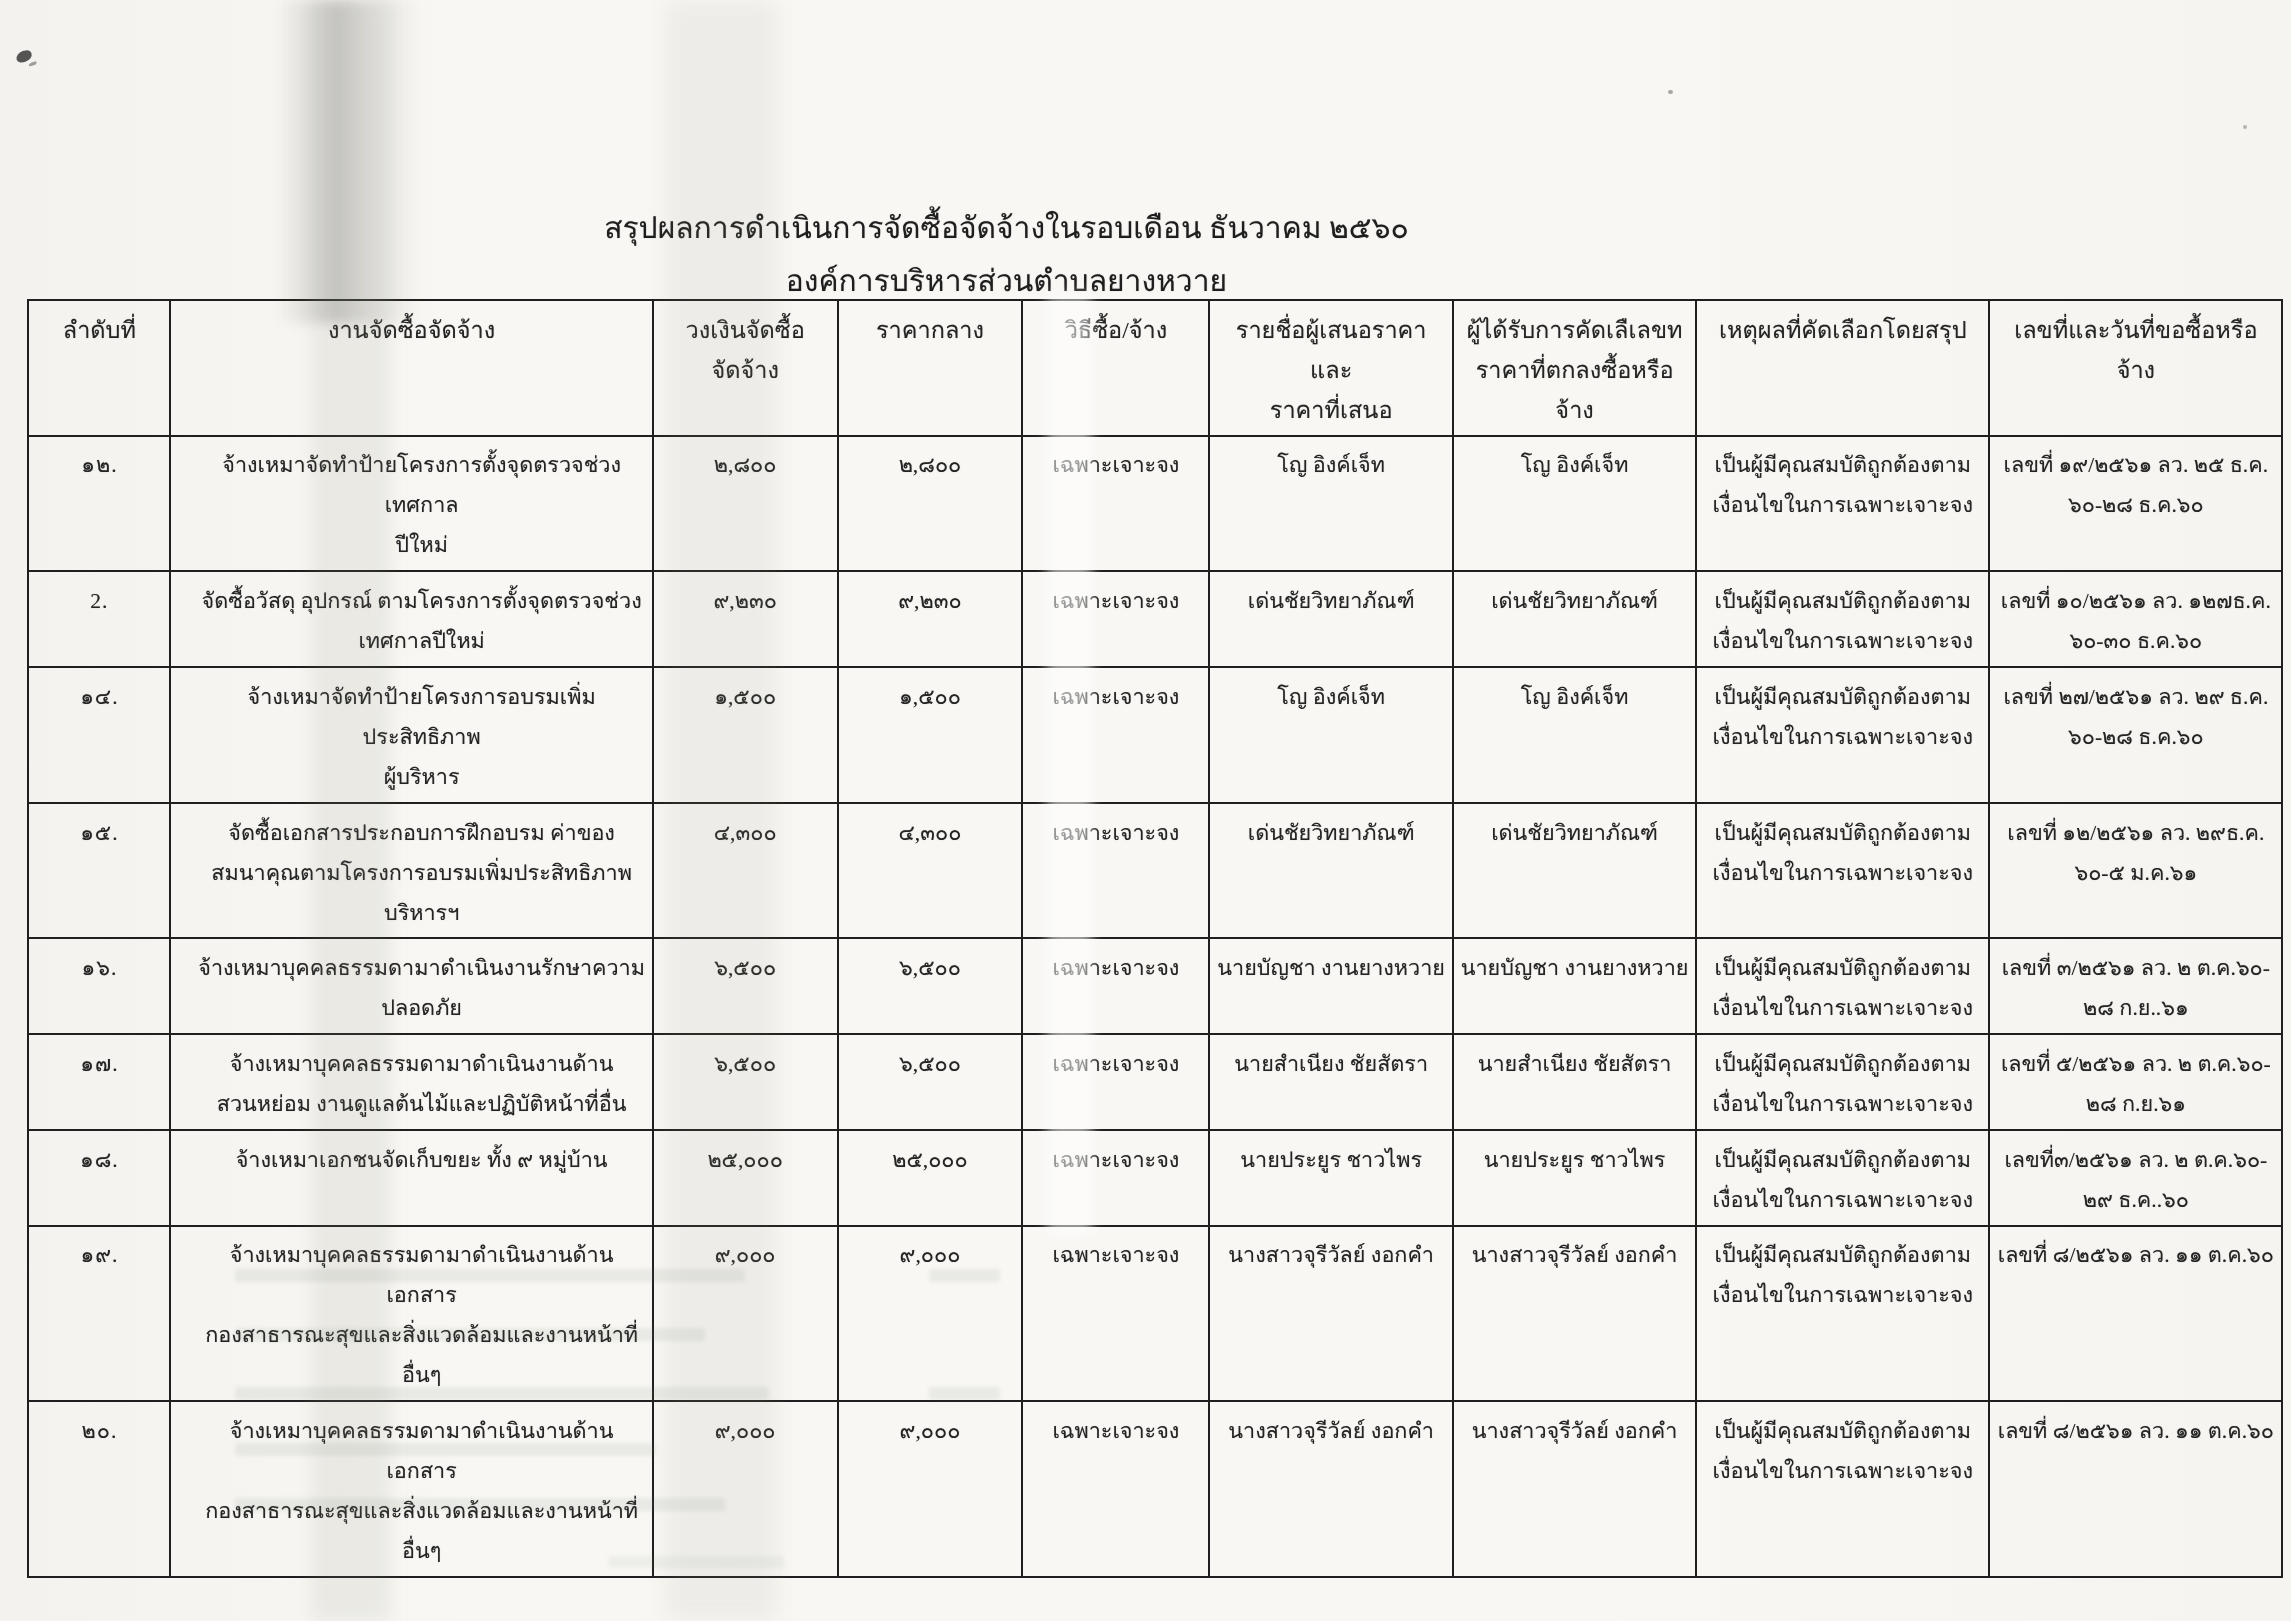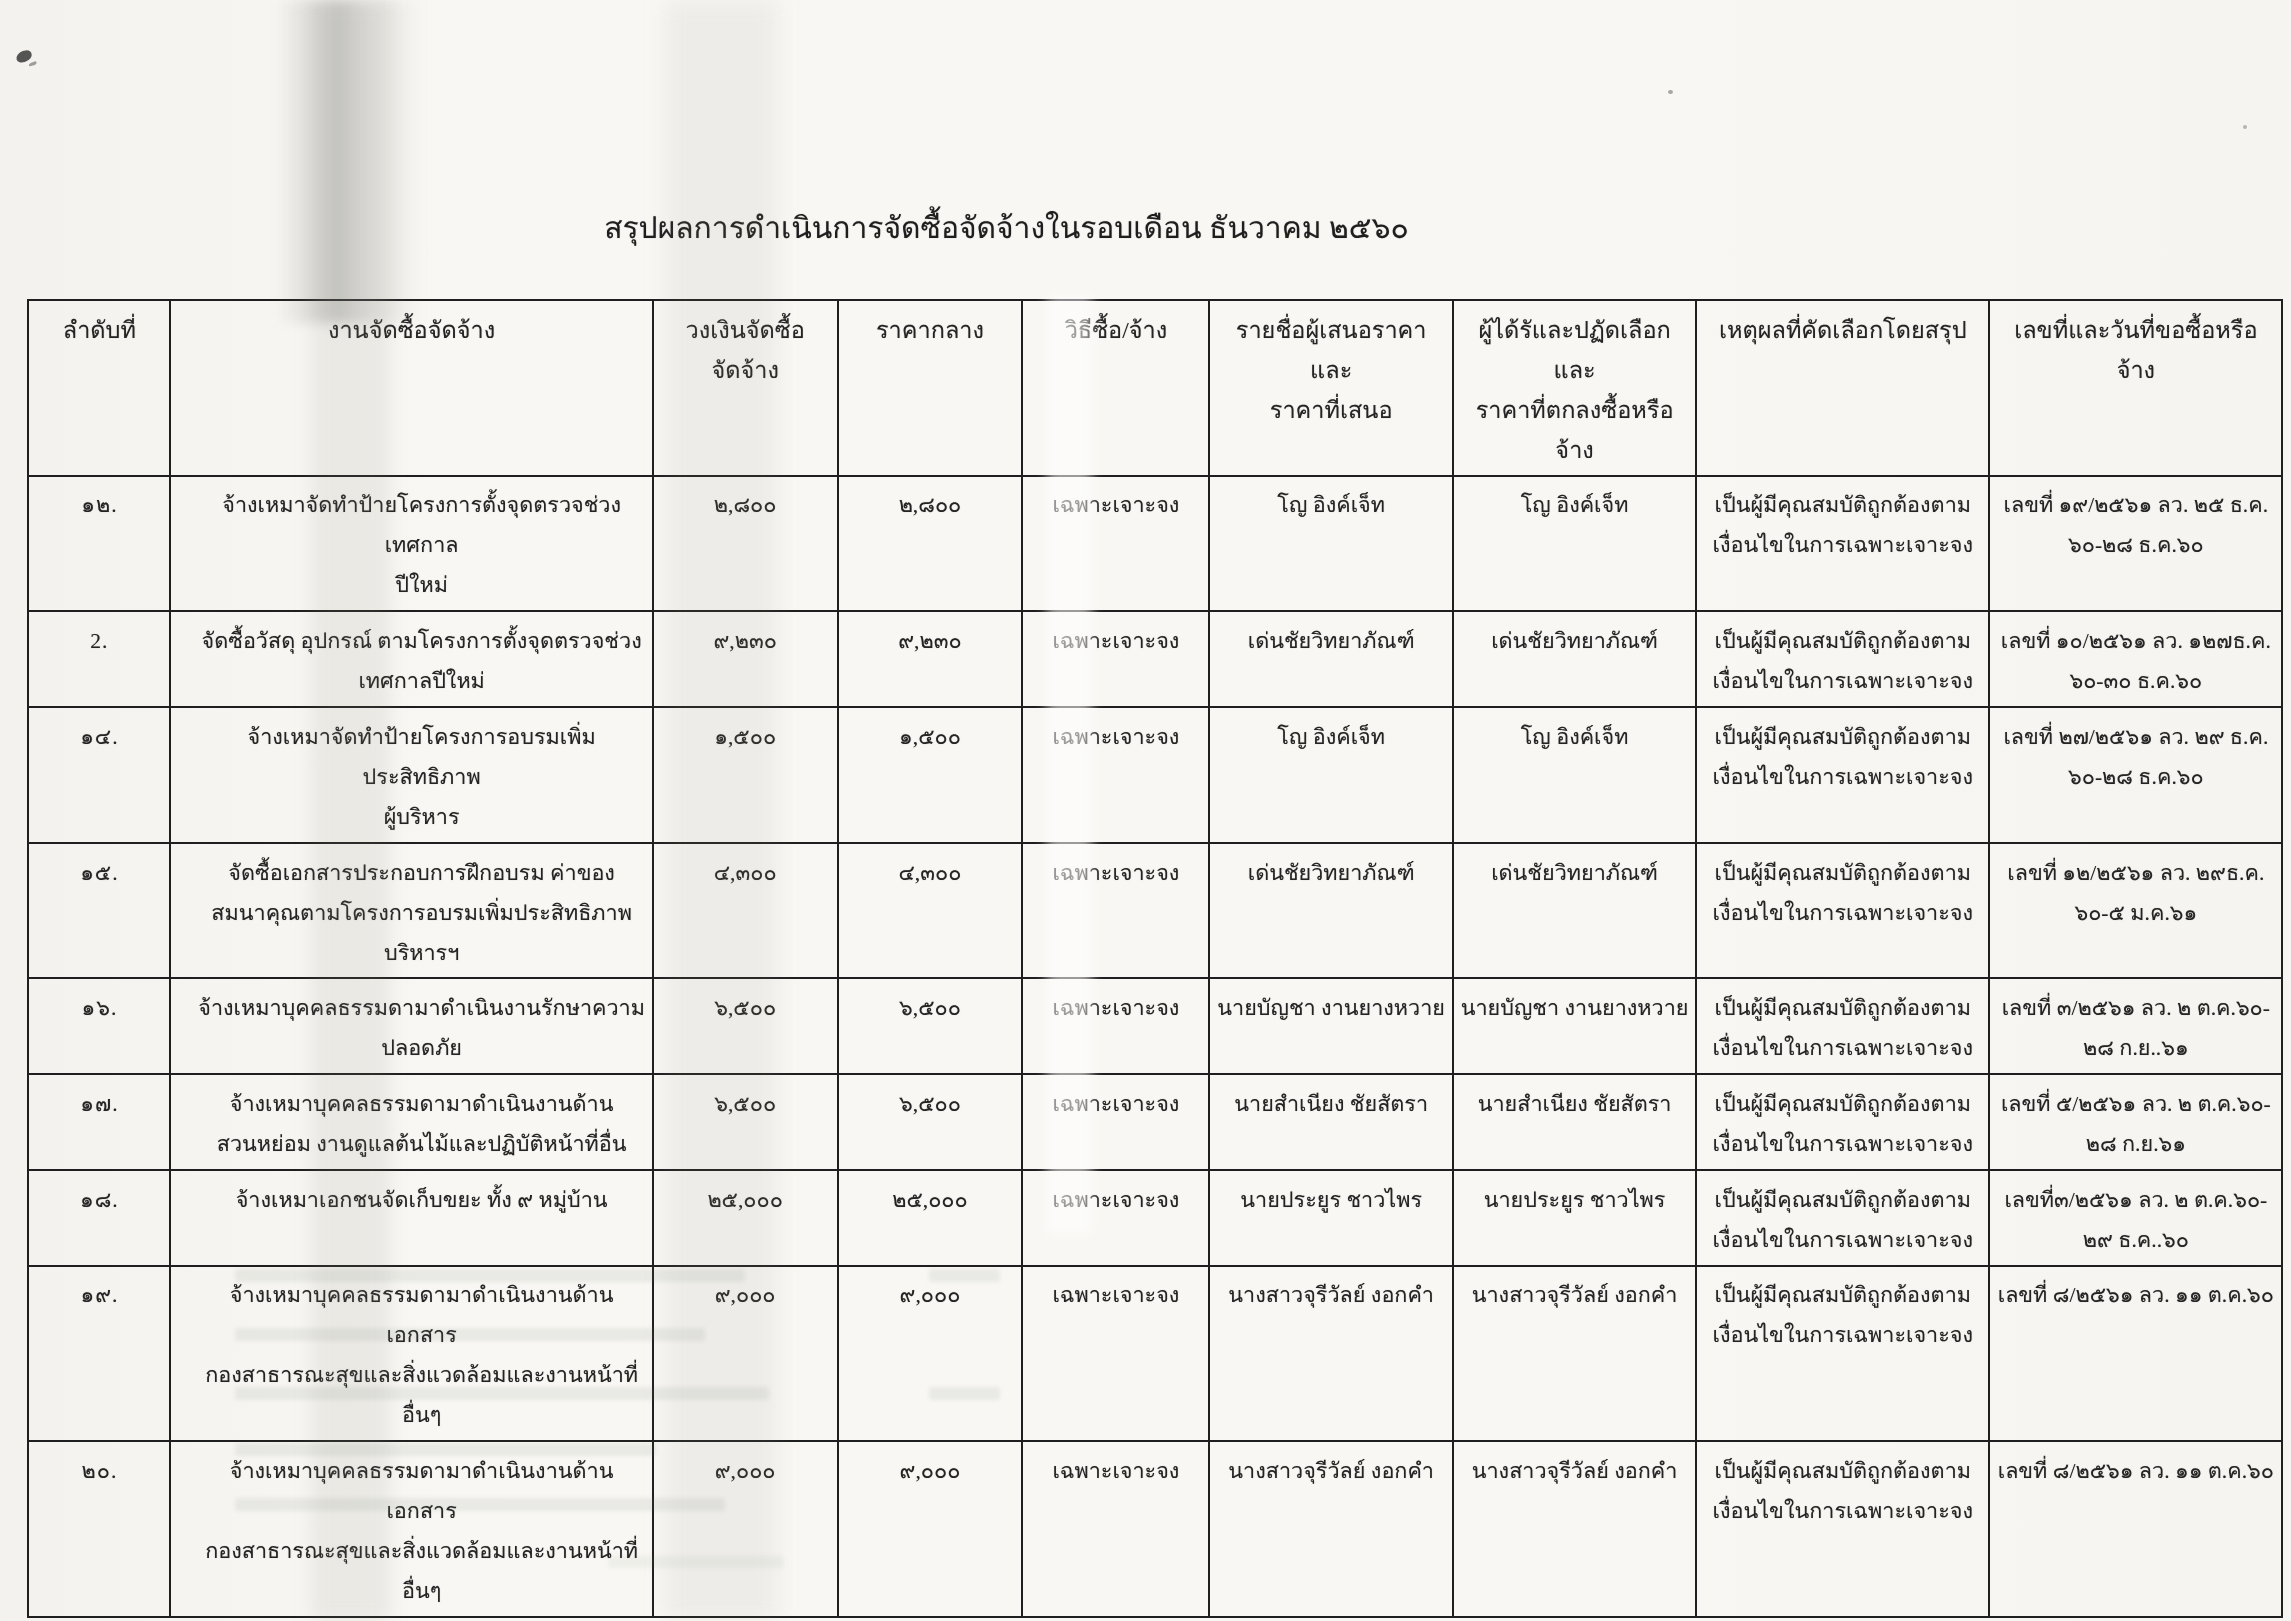--- a/index.html
+++ b/index.html
@@ -89,20 +89,21 @@
   .g7{left:929px;top:1387px;width:71px;height:12.7px;}
   .g8{left:608px;top:1556px;width:176px;height:11.8px;background:rgba(108,122,108,.07);}
 </style>
 </head>
 <body>
 
 <div class="page">
 
   <div class="title-block">
     <div class="title-line">สรุปผลการดำเนินการจัดซื้อจัดจ้างในรอบเดือน ธันวาคม ๒๕๖๐</div>
+    <div class="title-line">องค์การบริหารส่วนตำบลยางหวาย</div>
   </div>
 
   <table class="doc-table">
     <colgroup>
       <col style="width:6.3%">
       <col style="width:21.4%">
       <col style="width:8.2%">
       <col style="width:8.2%">
       <col style="width:8.3%">
       <col style="width:10.8%">
@@ -113,21 +114,21 @@
     <thead>
       <tr>
         <th>ลำดับที่</th>
         <th>งานจัดซื้อจัดจ้าง</th>
         <th>วงเงินจัดซื้อ
 จัดจ้าง</th>
         <th>ราคากลาง</th>
         <th>วิธีซื้อ/จ้าง</th>
         <th>รายชื่อผู้เสนอราคาและ
 ราคาที่เสนอ</th>
-        <th>ผู้ได้รัและปฏัดเลือกและ
+        <th>ผู้ได้รับการคัดเลืเลขท
 ราคาที่ตกลงซื้อหรือจ้าง</th>
         <th>เหตุผลที่คัดเลือกโดยสรุป</th>
         <th>เลขที่และวันที่ขอซื้อหรือจ้าง</th>
       </tr>
     </thead>
     <tbody>
     <tr>
       <td class="c-no">๑๒.</td>
       <td class="c-task">จ้างเหมาจัดทำป้ายโครงการตั้งจุดตรวจช่วงเทศกาล
 ปีใหม่</td>

